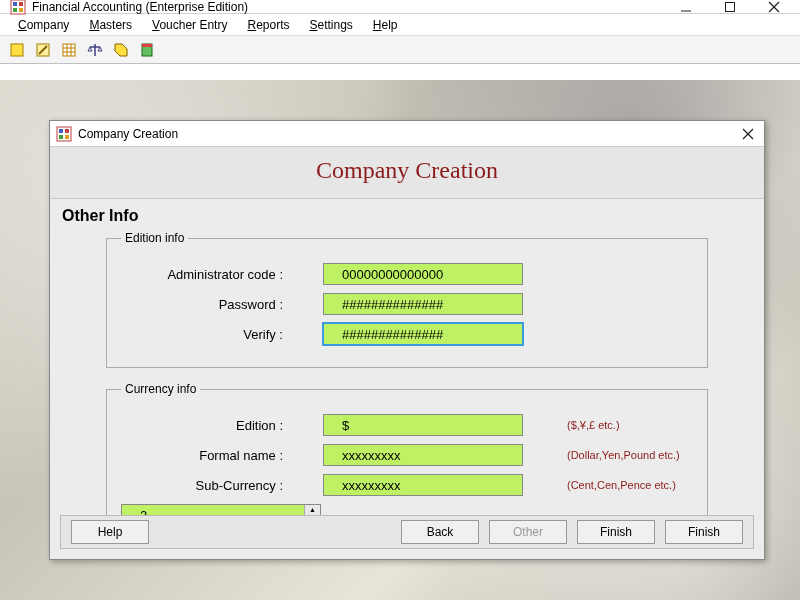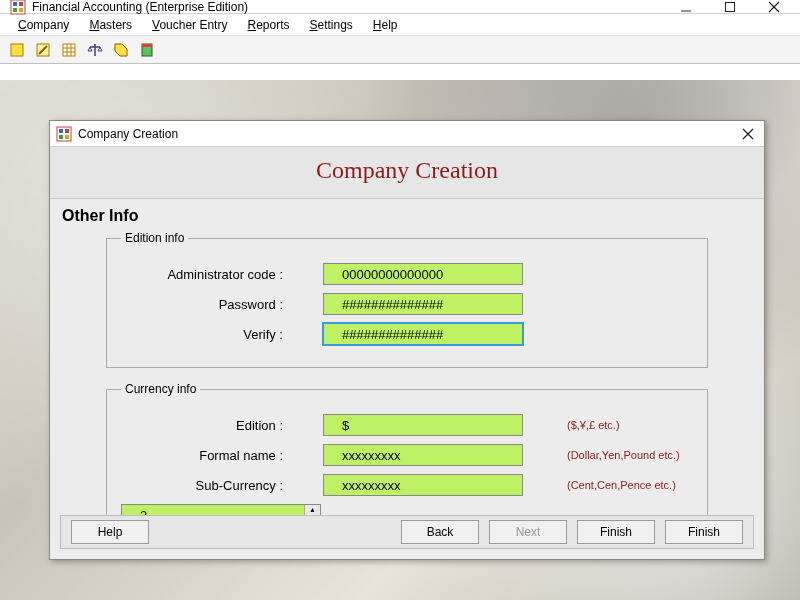--- a/index.html
+++ b/index.html
@@ -220,19 +220,19 @@
             </div>
           </div>
         </div>
       </fieldset>
     </div>
 
     <div class="dlg-buttons">
       <button>Help</button>
       <div class="spacer"></div>
       <button>Back</button>
-      <button class="disabled">Next</button>
+      <button class="disabled">Other</button>
       <button>Finish</button>
       <button>Finish</button>
     </div>
   </div>
 
 </div>
 
 </body></html>

